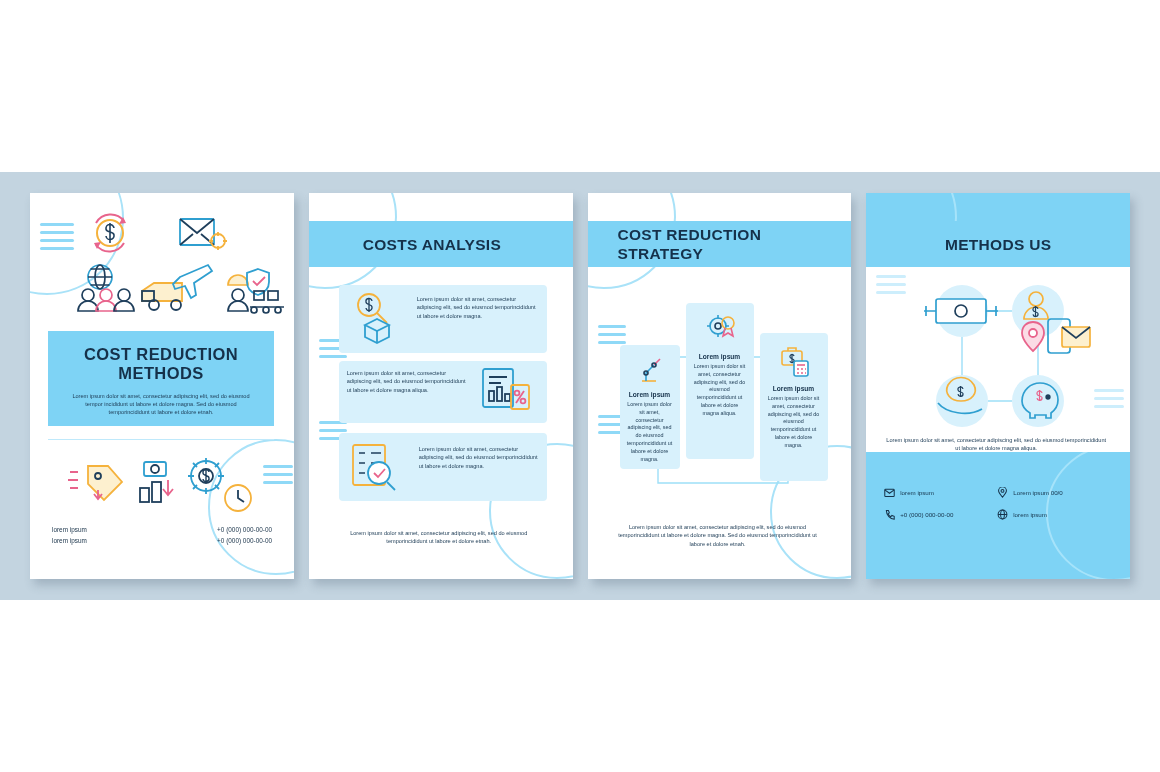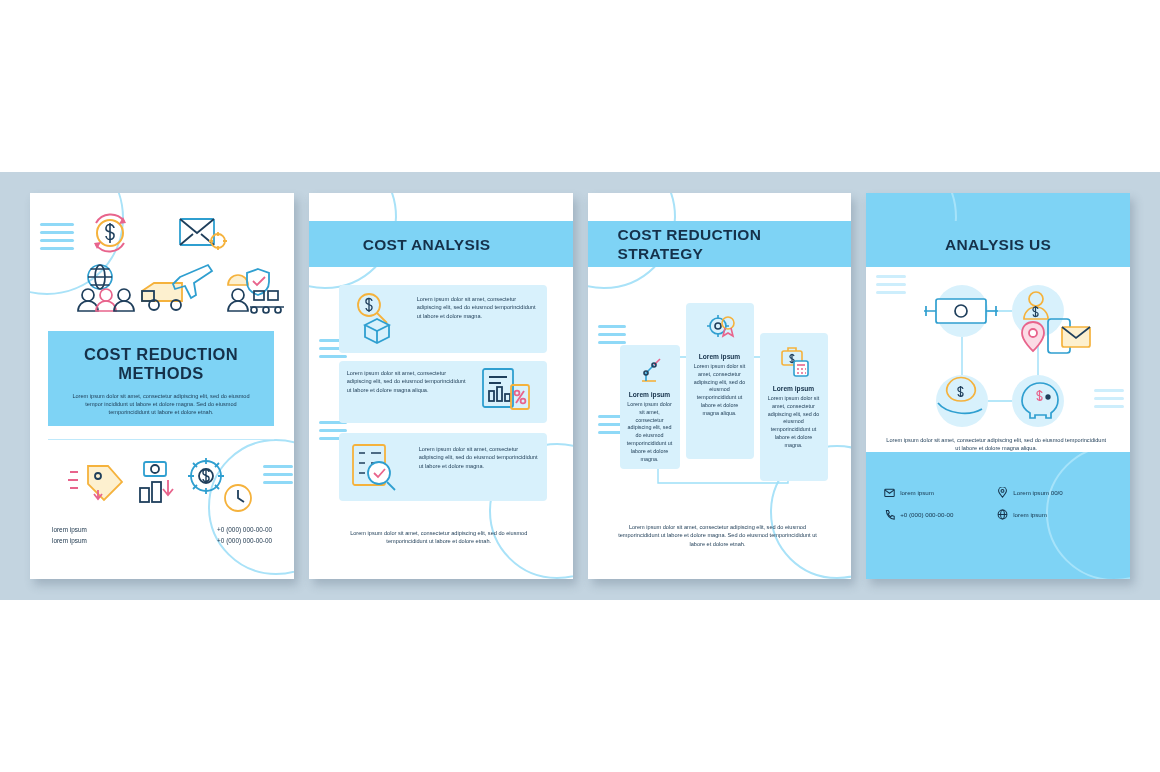--- a/index.html
+++ b/index.html
@@ -253,21 +253,21 @@
         <i style="width:28px"></i>
         <i style="width:28px"></i>
     </div>
     <div class="lines" style="left:10px;top:228px;">
       <i style="width:28px"></i>
         <i style="width:28px"></i>
         <i style="width:28px"></i>
     </div>
 
     <div class="hdr">
-      <div class="hdr-title">COST ANALYSIS</div>
+      <div class="hdr-title">COSTS ANALYSIS</div>
     </div>
 
     <div class="card" style="left:30px;top:92px;width:208px;height:68px;"></div>
     <svg style="position:absolute;left:36px;top:96px" width="62" height="60" viewBox="0 0 62 60" fill="none" stroke="#1f3f5c" stroke-width="1.8">
       <circle cx="24" cy="16" r="11" stroke="#f5b23c"></circle>
       <path d="M32 24 l10 10" stroke="#f5b23c"></path>
       <path d="M27 12 a3 3 0 0 0 -6 1 c0 3 6 2 6 5 a3 3 0 0 1 -6 1 M24 9 v14" stroke-width="1.3"></path>
       <path d="M20 36 l12 -6 12 6 -12 6z" stroke="#2f9fd0"></path>
       <path d="M20 36 v12 l12 6 12 -6 v-12" stroke="#2f9fd0"></path>
       <path d="M32 42 v12" stroke="#2f9fd0"></path>
@@ -368,21 +368,21 @@
     </div>
 
     <div class="p3-foot">Lorem ipsum dolor sit amet, consectetur adipiscing elit, sed do eiusmod temporincididunt ut labore et dolore magna. Sed do eiusmod temporincididunt ut labore et dolore etnah.</div>
   </div>
 
   <div class="page blue">
     <div class="deco-arc" style="left:-58px;top:-50px;width:145px;height:145px;border-color:#a6e3fa;"></div>
     <div class="deco-arc" style="left:180px;top:252px;width:132px;height:132px;border-color:#a6e3fa;"></div>
 
     <div class="hdr h4">
-      <div class="hdr-title">ANALYSIS US</div>
+      <div class="hdr-title">METHODS US</div>
     </div>
 
     <div class="p4-white"></div>
     <div class="lines" style="left:10px;top:82px;">
       <i style="width:30px;background:#cdeefc"></i>
         <i style="width:30px;background:#cdeefc"></i>
         <i style="width:30px;background:#cdeefc"></i>
     </div>
     <div class="lines" style="left:228px;top:196px;">
       <i style="width:30px;background:#cdeefc"></i>

